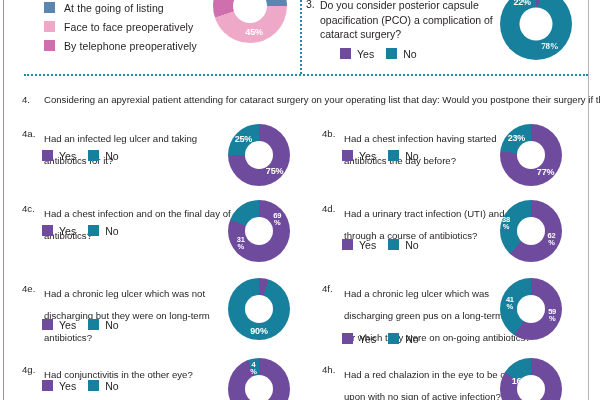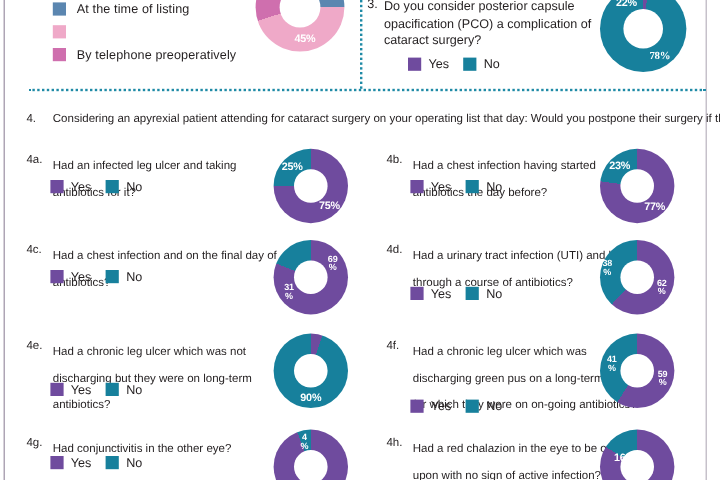--- a/index.html
+++ b/index.html
@@ -149,24 +149,25 @@
 <body>
 
 <div id="page">
 
   <div class="frame-left"></div>
   <div class="frame-right"></div>
 
   <div class="top-left-legend">
     <div class="legend-row">
       <span class="legend-sw" style="background: rgb(91, 134, 176);"></span>
-      <span class="legend-txt">At the time of listing</span>
+      <span class="legend-txt">At the going of listing</span>
     </div>
     <div class="legend-row">
       <span class="legend-sw" style="background: rgb(239, 169, 200);"></span>
+      <span class="legend-txt">Face to face preoperatively</span>
     </div>
     <div class="legend-row">
       <span class="legend-sw" style="background: rgb(207, 111, 174);"></span>
       <span class="legend-txt">By telephone preoperatively</span>
     </div>
   </div>
 
   <div class="donut" id="donut-top" style="width: 74px; height: 74px; left: 213px; top: -31px; background: conic-gradient(rgb(91, 134, 176) 0deg, rgb(91, 134, 176) 90deg, rgb(239, 169, 200) 90deg, rgb(239, 169, 200) 252deg, rgb(207, 111, 174) 252deg, rgb(207, 111, 174) 316.8deg, rgb(111, 75, 158) 316.8deg, rgb(111, 75, 158) 360deg);">
     <div class="hole" style="width: 34px; height: 34px;"></div>
     <div class="dlabel" id="dlabel-top" style="left: 41.0517px; top: 62.5811px;">45%</div>

